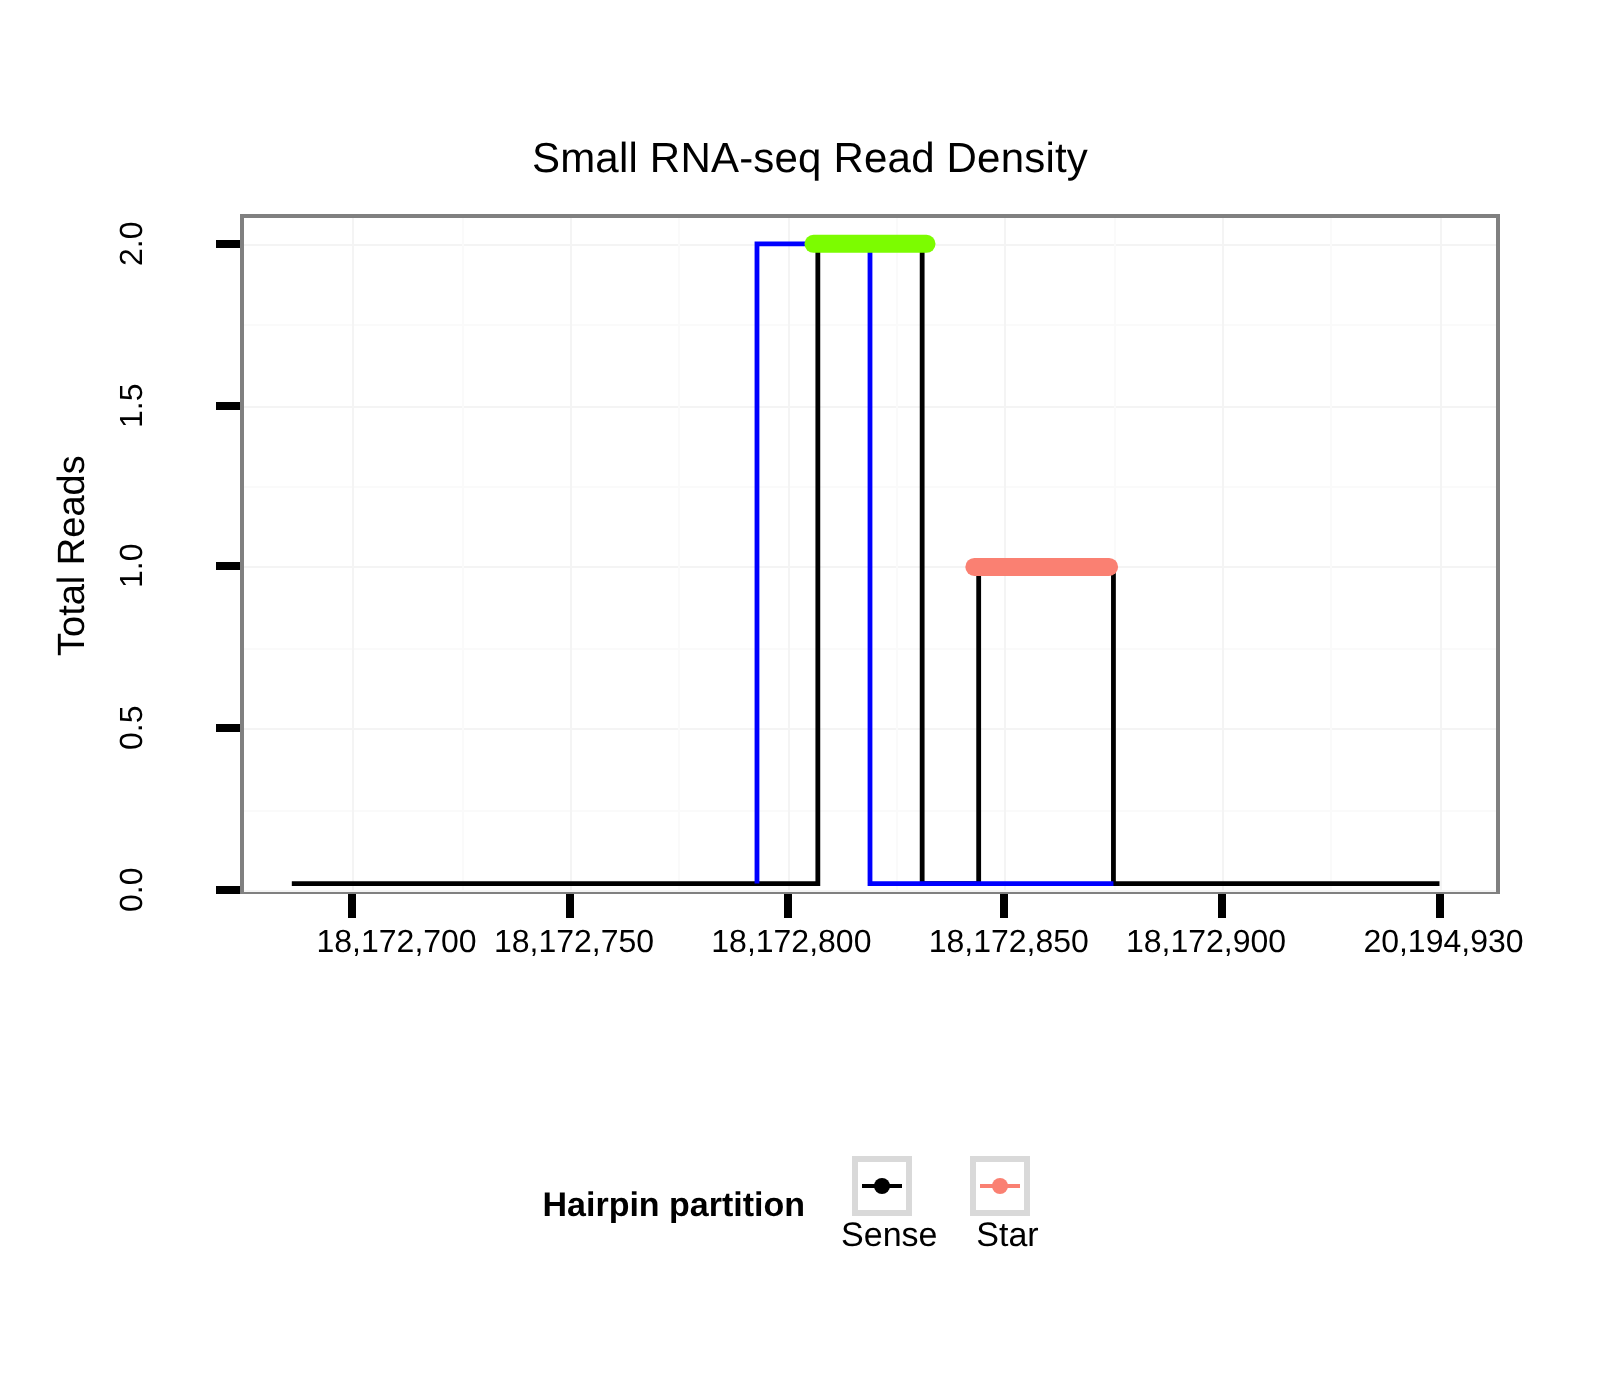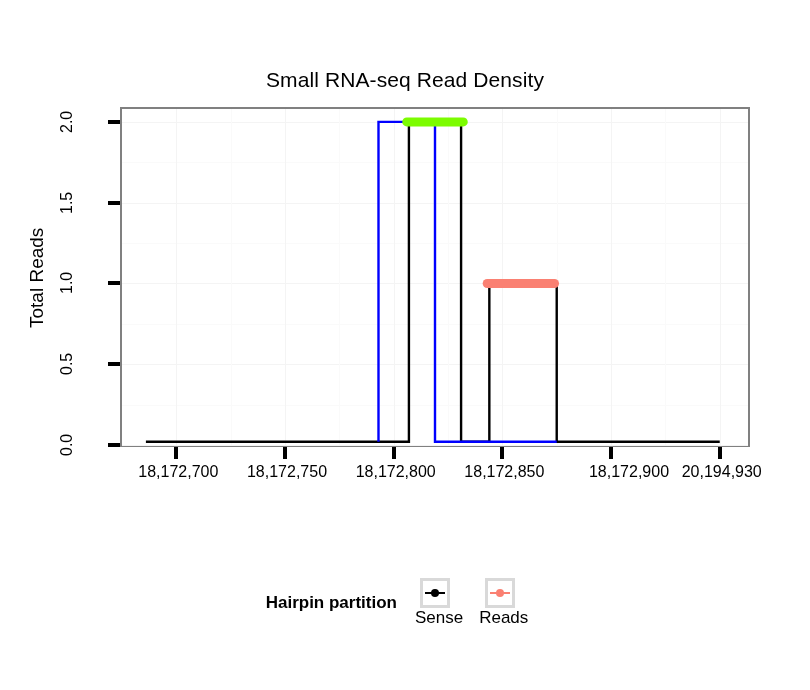--- a/index.html
+++ b/index.html
@@ -265,45 +265,45 @@
           <polyline points="23.91,332.77 286.92,332.77 286.92,12.92 339.08,12.92 339.08,332.77 367.34,332.77 367.34,174.46 434.72,174.46 434.72,332.77 597.74,332.77" fill="none" stroke="#000000" stroke-width="2.4" stroke-linecap="butt" stroke-linejoin="miter"></polyline>
           <polyline points="256.49,332.77 256.49,12.92 313.00,12.92 313.00,332.77 434.72,332.77" fill="none" stroke="#0000ff" stroke-width="2.4" stroke-linecap="butt" stroke-linejoin="miter"></polyline>
           <line x1="284.74" x2="341.26" y1="12.92" y2="12.92" stroke="#7cfc00" stroke-width="9" stroke-linecap="round"></line>
           <line x1="365.17" x2="432.55" y1="174.46" y2="174.46" stroke="#fa8072" stroke-width="9" stroke-linecap="round"></line>
         </svg>
     </div>
   </div>
 
   <div id="x-axis">
       <div class="tick-x" style="left: 54.3403px;"></div>
-      <div class="tick-x-label" style="left: 56.3403px;">18,172,700</div>
+      <div class="tick-x-label" style="left: 56.3403px; text-align: right;">18,172,700</div>
       <div class="tick-x" style="left: 163.021px;"></div>
       <div class="tick-x-label" style="left: 165.021px;">18,172,750</div>
       <div class="tick-x" style="left: 271.701px;"></div>
       <div class="tick-x-label" style="left: 273.701px;">18,172,800</div>
       <div class="tick-x" style="left: 380.382px;"></div>
       <div class="tick-x-label" style="left: 382.382px;">18,172,850</div>
       <div class="tick-x" style="left: 489.062px;"></div>
-      <div class="tick-x-label" style="left: 507px;">18,172,900</div>
+      <div class="tick-x-label" style="left: 481px;">18,172,900</div>
       <div class="tick-x" style="left: 597.743px;"></div>
       <div class="tick-x-label" style="left: 599.743px;">20,194,930</div>
     </div>
 
 
   <div id="legend">
     <div id="legend-title">Hairpin partition</div>
   <div class="legend-entry">
         <div class="legend-key">
           <div class="legend-key-line" style="background: rgb(0, 0, 0);"></div>
           <div class="legend-key-dot" style="background: rgb(0, 0, 0);"></div>
         </div>
         <div class="legend-label">Sense</div>
       </div>
       <div class="legend-entry">
         <div class="legend-key">
           <div class="legend-key-line" style="background: rgb(250, 128, 114);"></div>
           <div class="legend-key-dot" style="background: rgb(250, 128, 114);"></div>
         </div>
-        <div class="legend-label">Reads</div>
+        <div class="legend-label">Star</div>
       </div>
     </div>
 
 </div>
 
 </body></html>

